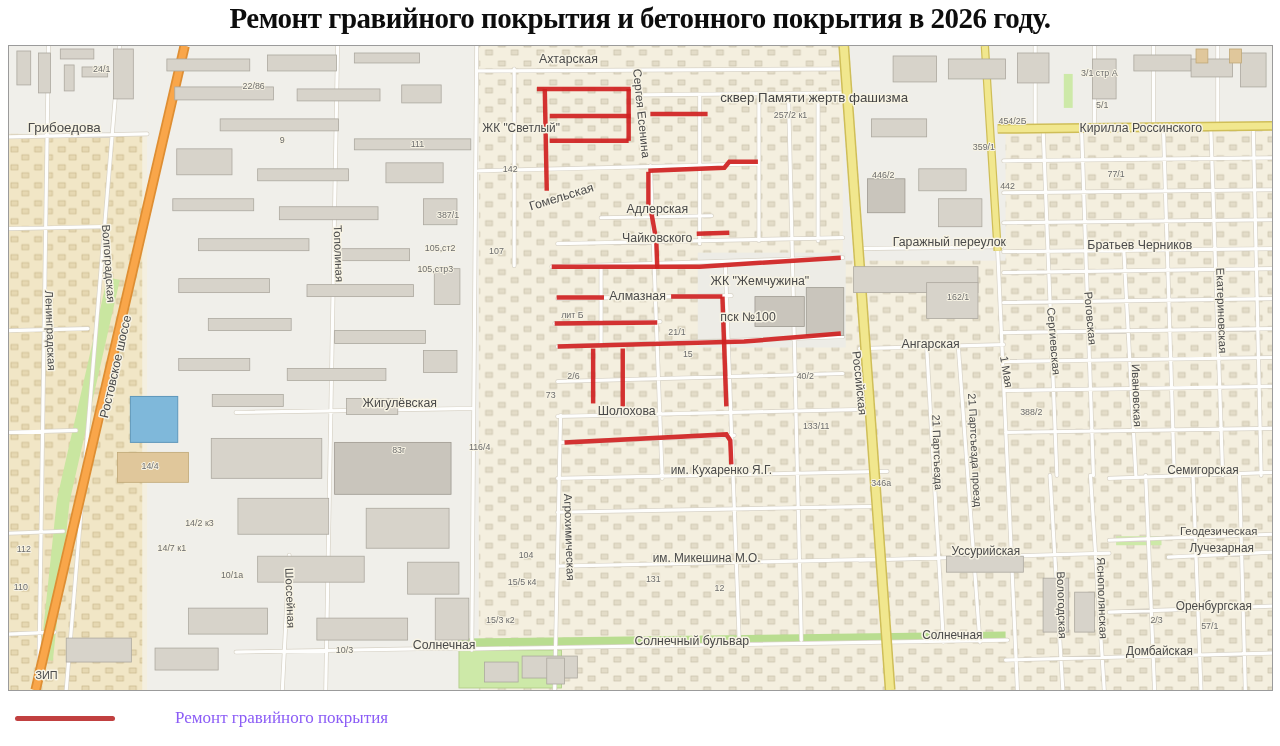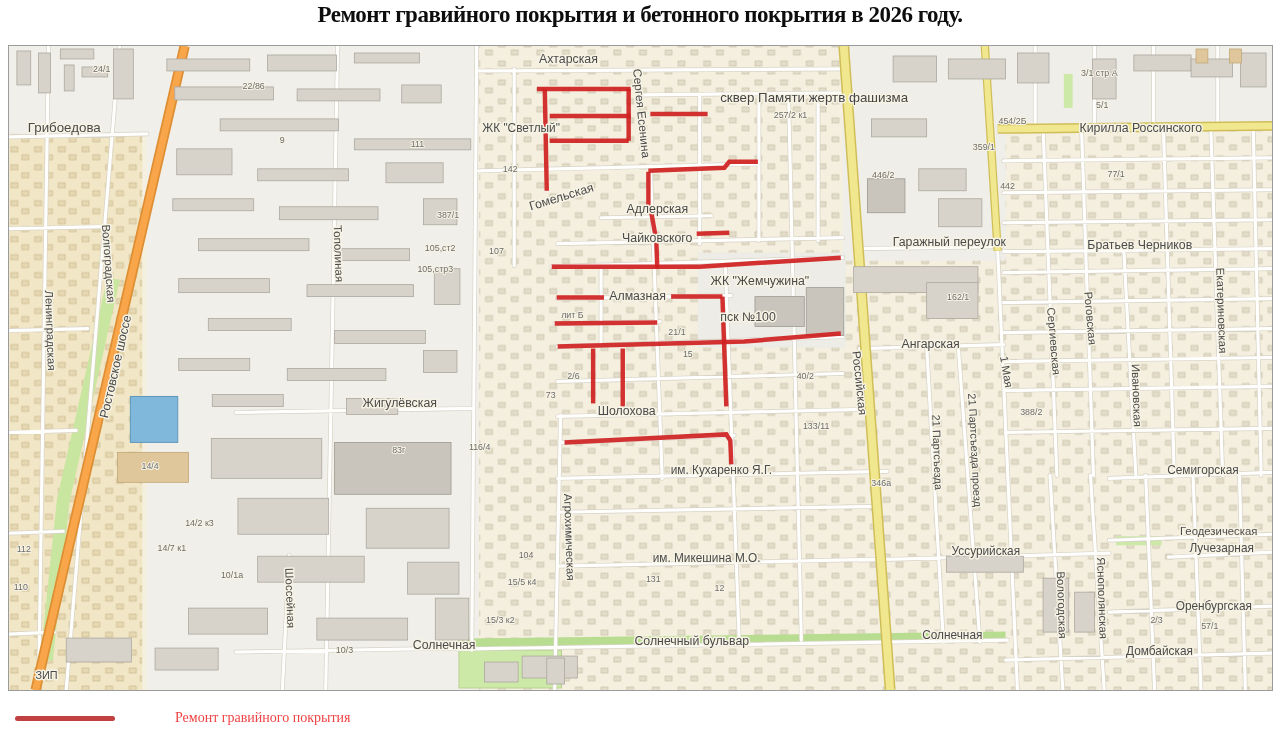--- a/index.html
+++ b/index.html
@@ -1,37 +1,37 @@
 <!DOCTYPE html>
 <html style="--repair: #CF2121;"><head>
 <meta charset="utf-8">
 <style>
   html,body{margin:0;padding:0;background:#fff;width:1280px;height:746px;overflow:hidden;
     font-family:"Liberation Sans",sans-serif;}
   .page{position:relative;width:1280px;height:746px;}
   .title{position:absolute;left:0;top:2px;width:1280px;text-align:center;
-    font-family:"Liberation Serif",serif;font-weight:bold;font-size:23px;color:#0d0d0d;
+    font-family:"Liberation Serif",serif;font-weight:bold;font-size:29px;color:#0d0d0d;
     letter-spacing:-0.5px;white-space:nowrap;}
   .map-wrap{position:absolute;left:8px;top:45px;width:1263px;height:644px;
     border:1px solid #9b9b9b;background:#8b5cf6;box-sizing:content-box;}
   .map-wrap svg{display:block;}
   svg text{text-anchor:middle;paint-order:stroke;stroke:#F7F3E4;stroke-width:3px;
     stroke-linejoin:round;fill:#4a4a4a;font-family:"Liberation Sans",sans-serif;}
   svg text.area{fill:#454545;}
   svg text.num{fill:#6c6c6c;stroke-width:2px;}
   .st-case{fill:none;stroke:#D8D3C7;stroke-width:4.6px;stroke-linecap:round;}
   .st-fill{fill:none;stroke:#FEFEFD;stroke-width:3.2px;stroke-linecap:round;}
   .b{fill:#D7D3CA;stroke:#ACA89F;stroke-width:0.8px;}
   .b2{fill:#C9C5BC;stroke:#9E9A91;stroke-width:0.8px;}
   .b3{fill:#E0C79B;stroke:#C0A877;stroke-width:0.8px;}
   .repair{fill:none;stroke:var(--repair,#CF2121);stroke-width:4.5px;
     stroke-linecap:butt;stroke-linejoin:miter;opacity:0.92;}
   .legend{position:absolute;left:15px;top:703px;height:30px;display:flex;align-items:center;}
   .legend .swatch{width:100px;height:5px;border-radius:2.5px;background:#C14040;}
-  .legend .cap{margin-left:60px;font-family:"Liberation Serif",serif;font-size:14px;color:#ef4444;}
+  .legend .cap{margin-left:60px;font-family:"Liberation Serif",serif;font-size:17px;color:#8b5cf6;}
 </style>
 </head>
 <body>
 
 <div class="page">
 
   <div class="title">Ремонт гравийного покрытия и бетонного покрытия в 2026 году.</div>
 
   <div class="map-wrap">
     <svg width="1263" height="644" viewBox="0 45 1280 645" preserveAspectRatio="none" xmlns="http://www.w3.org/2000/svg">

